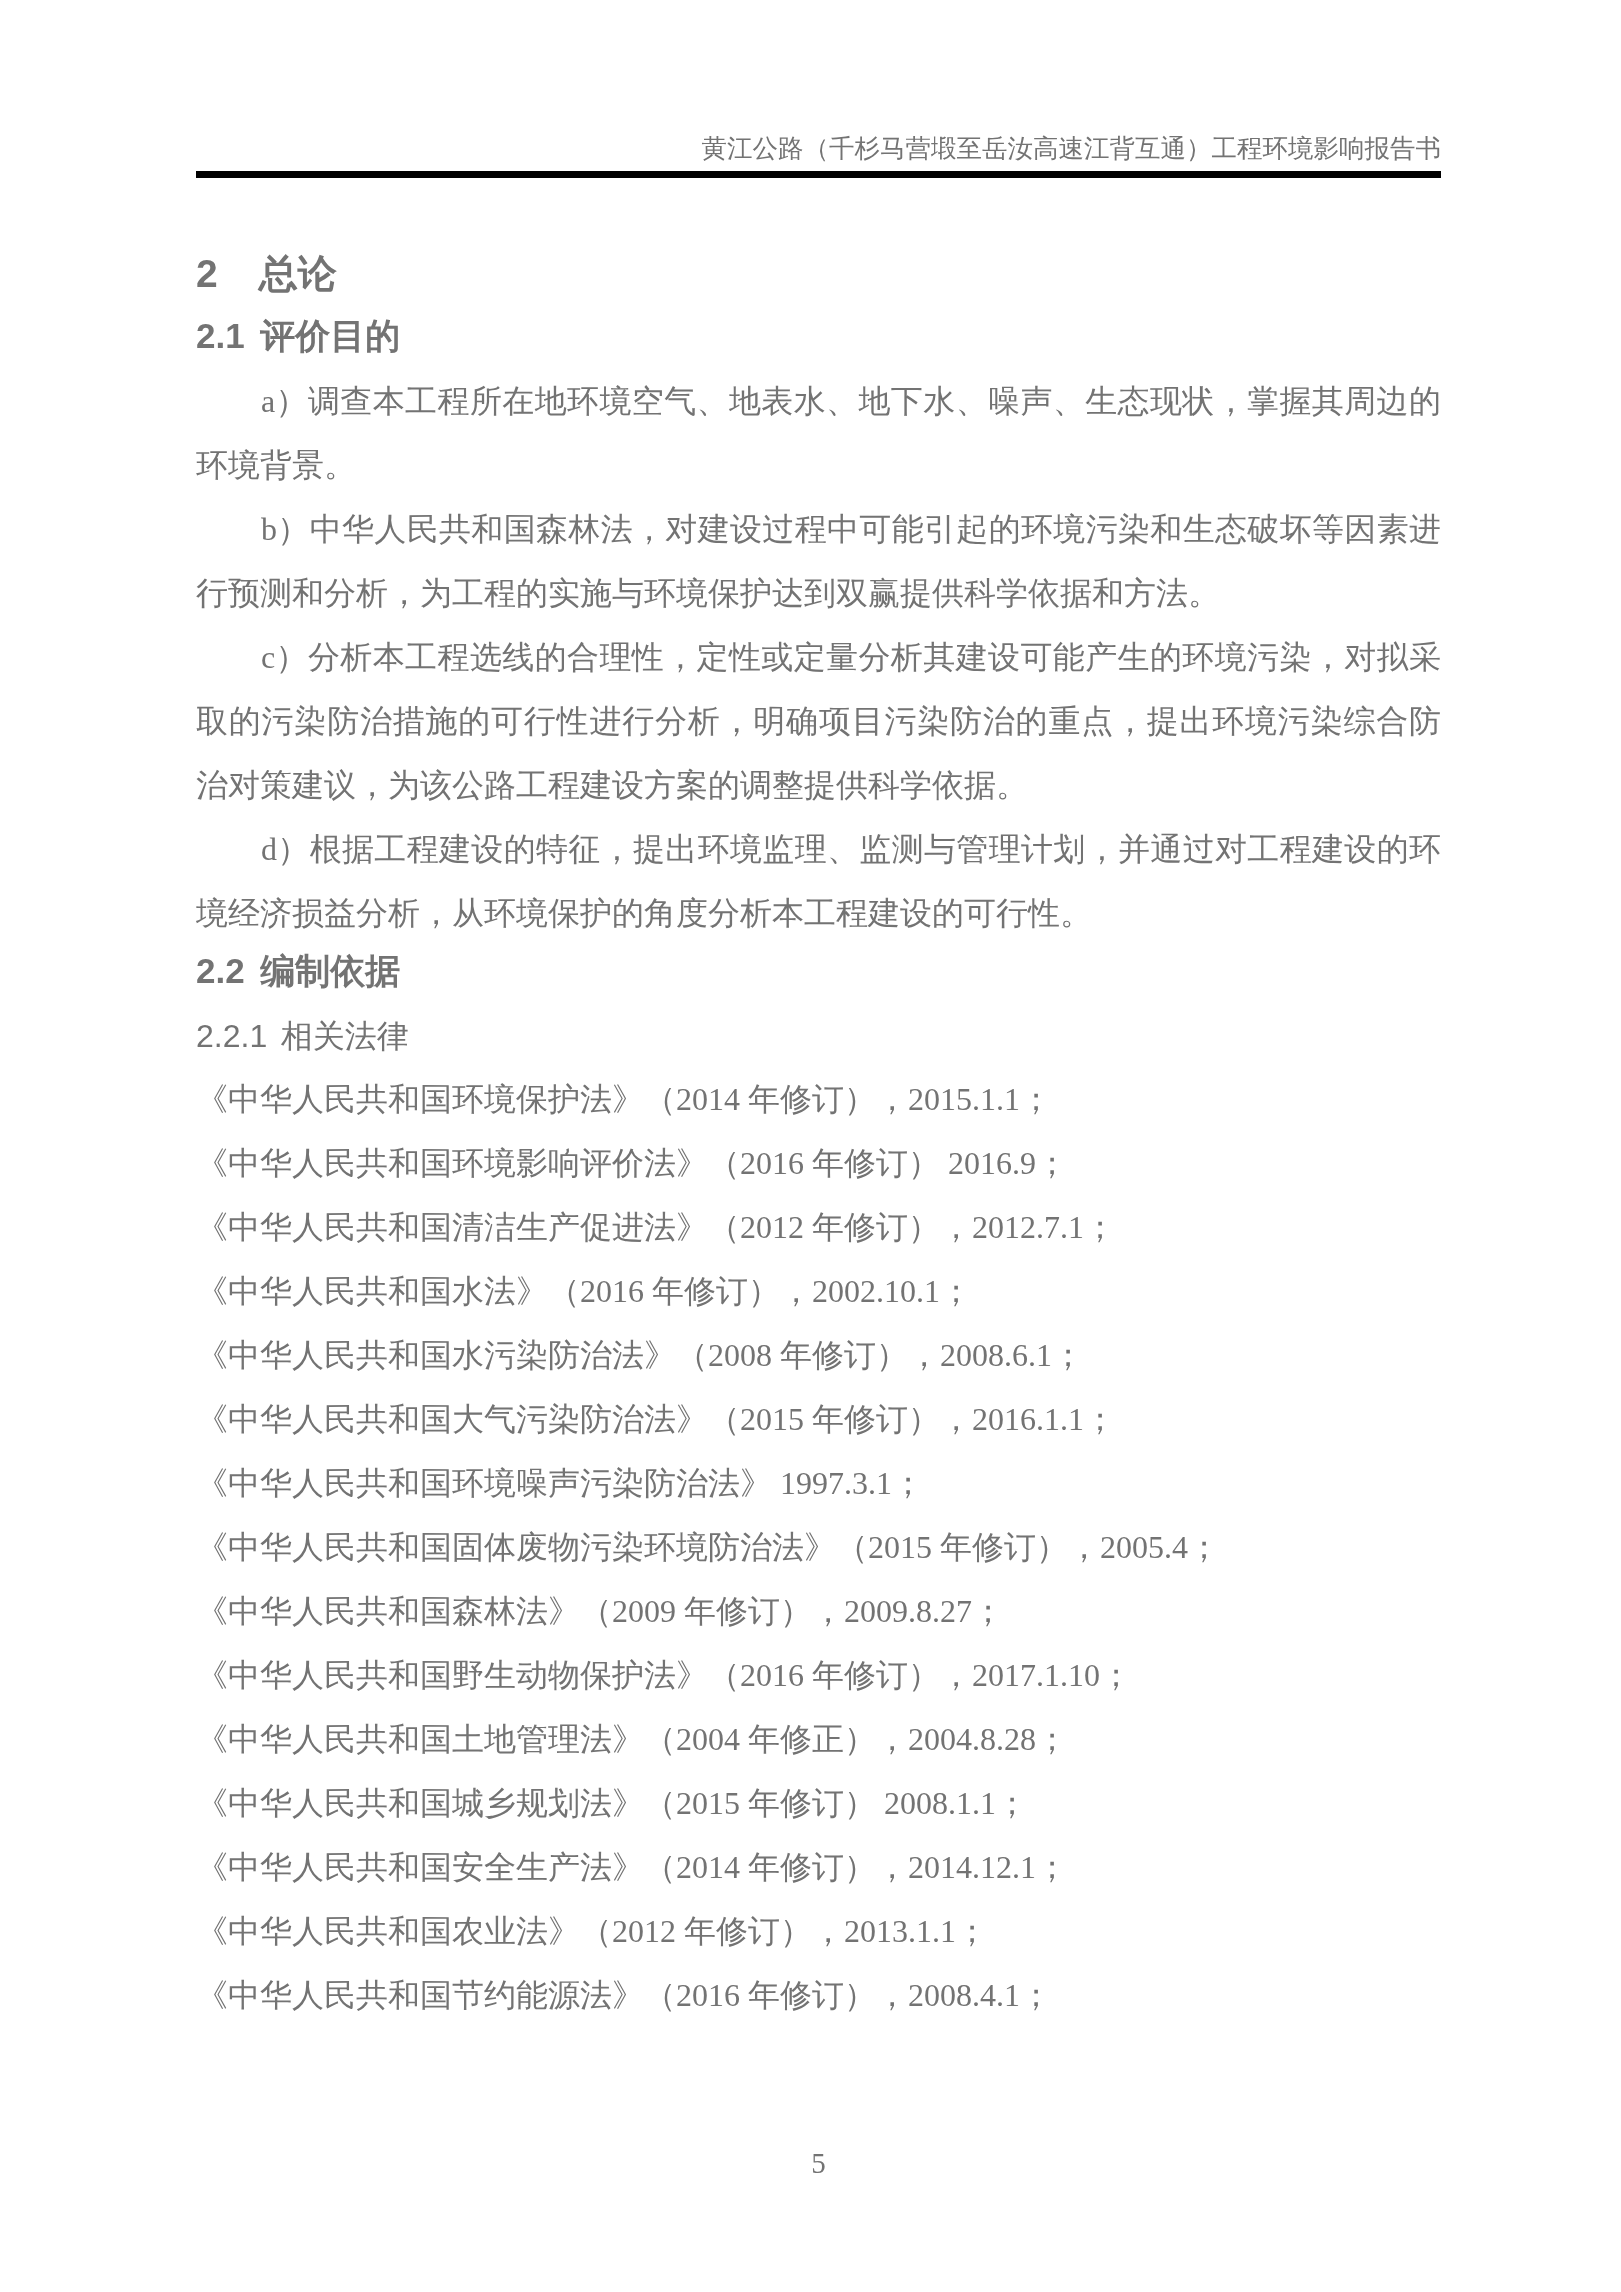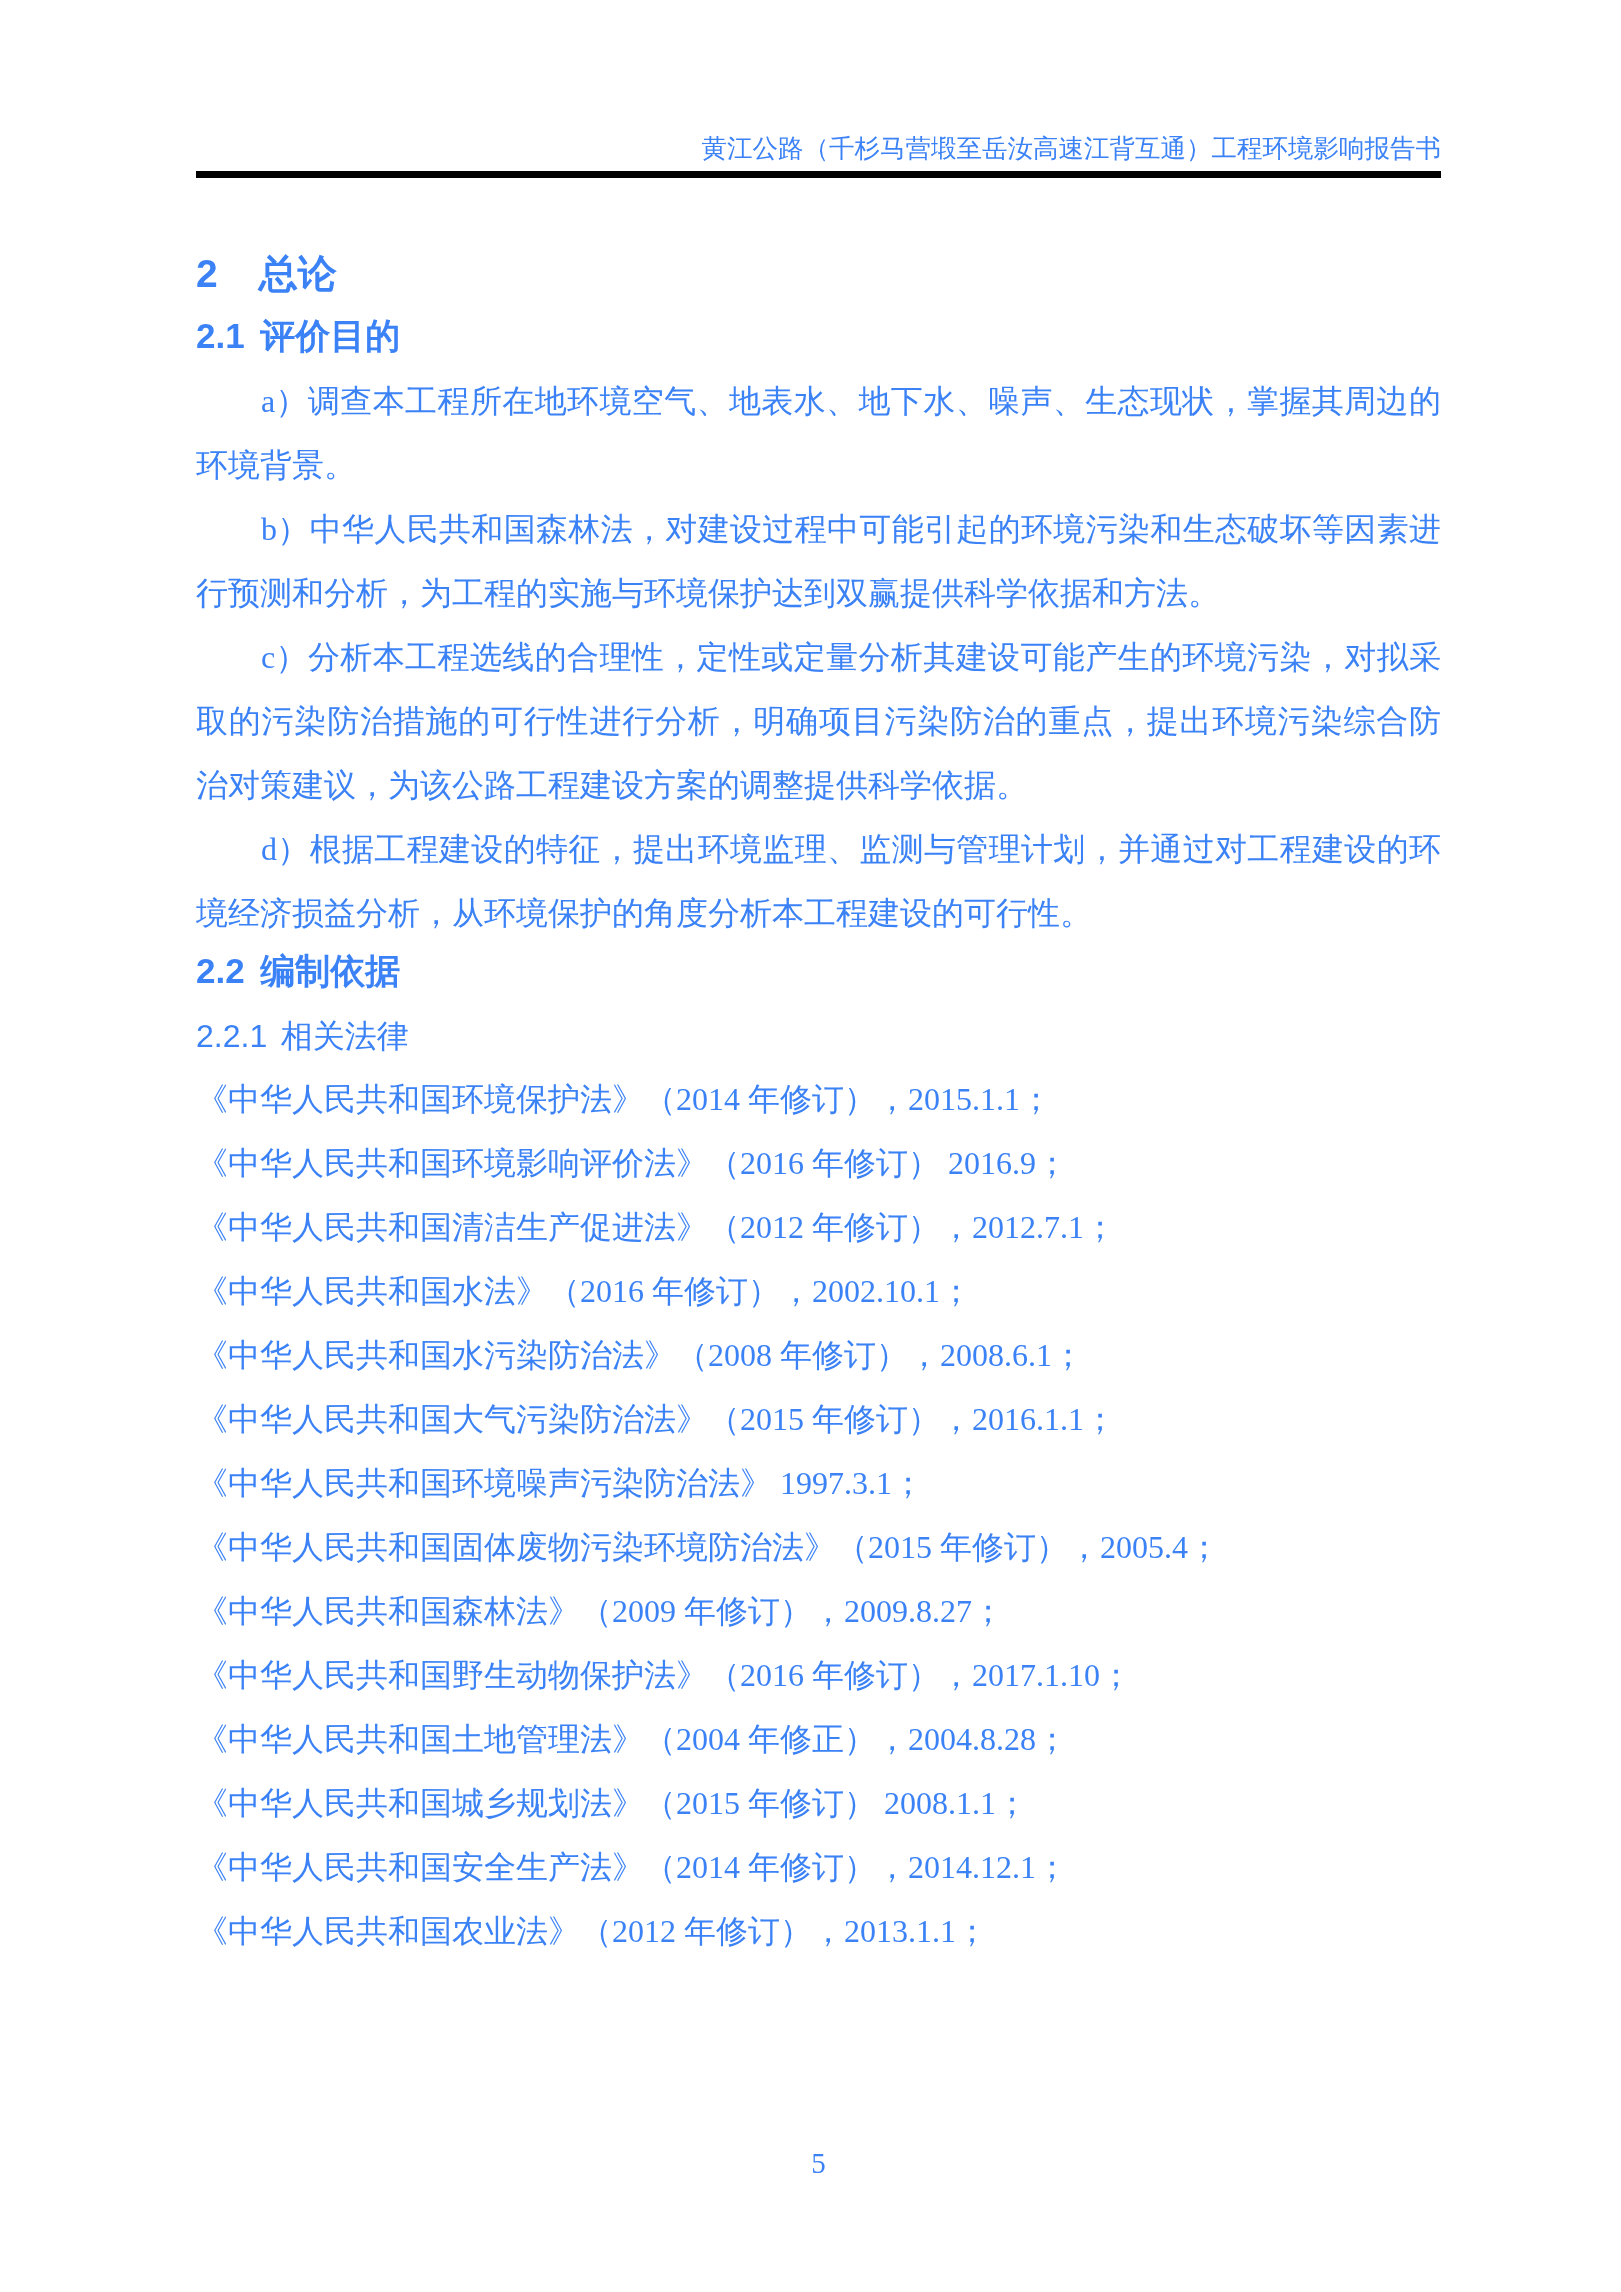--- a/index.html
+++ b/index.html
@@ -1,21 +1,21 @@
 <!DOCTYPE html>
 <html><head>
 <meta charset="utf-8">
 <style>
   html, body { margin: 0; padding: 0; background: #ffffff; }
   .page {
     position: relative;
     width: 1621px;
     height: 2293px;
     background: #ffffff;
-    color: #3b82f6;
+    color: #737373;
     font-family: "Liberation Serif", "DejaVu Serif", serif;
     overflow: hidden;
   }
   
   .running-header {
     position: absolute;
     top: 134px;
     left: 196px;
     width: 1245px;
     text-align: right;
@@ -143,20 +143,21 @@
     <p class="law-line">《中华人民共和国水污染防治法》（2008 年修订），2008.6.1；</p>
     <p class="law-line">《中华人民共和国大气污染防治法》（2015 年修订），2016.1.1；</p>
     <p class="law-line">《中华人民共和国环境噪声污染防治法》 1997.3.1；</p>
     <p class="law-line">《中华人民共和国固体废物污染环境防治法》（2015 年修订），2005.4；</p>
     <p class="law-line">《中华人民共和国森林法》（2009 年修订），2009.8.27；</p>
     <p class="law-line">《中华人民共和国野生动物保护法》（2016 年修订），2017.1.10；</p>
     <p class="law-line">《中华人民共和国土地管理法》（2004 年修正），2004.8.28；</p>
     <p class="law-line">《中华人民共和国城乡规划法》（2015 年修订） 2008.1.1；</p>
     <p class="law-line">《中华人民共和国安全生产法》（2014 年修订），2014.12.1；</p>
     <p class="law-line">《中华人民共和国农业法》（2012 年修订），2013.1.1；</p>
+    <p class="law-line">《中华人民共和国节约能源法》（2016 年修订），2008.4.1；</p>
   </div>
 
   <div class="page-footer">
     <span>5</span>
   </div>
 
 </div>
 
 
 </body></html>

